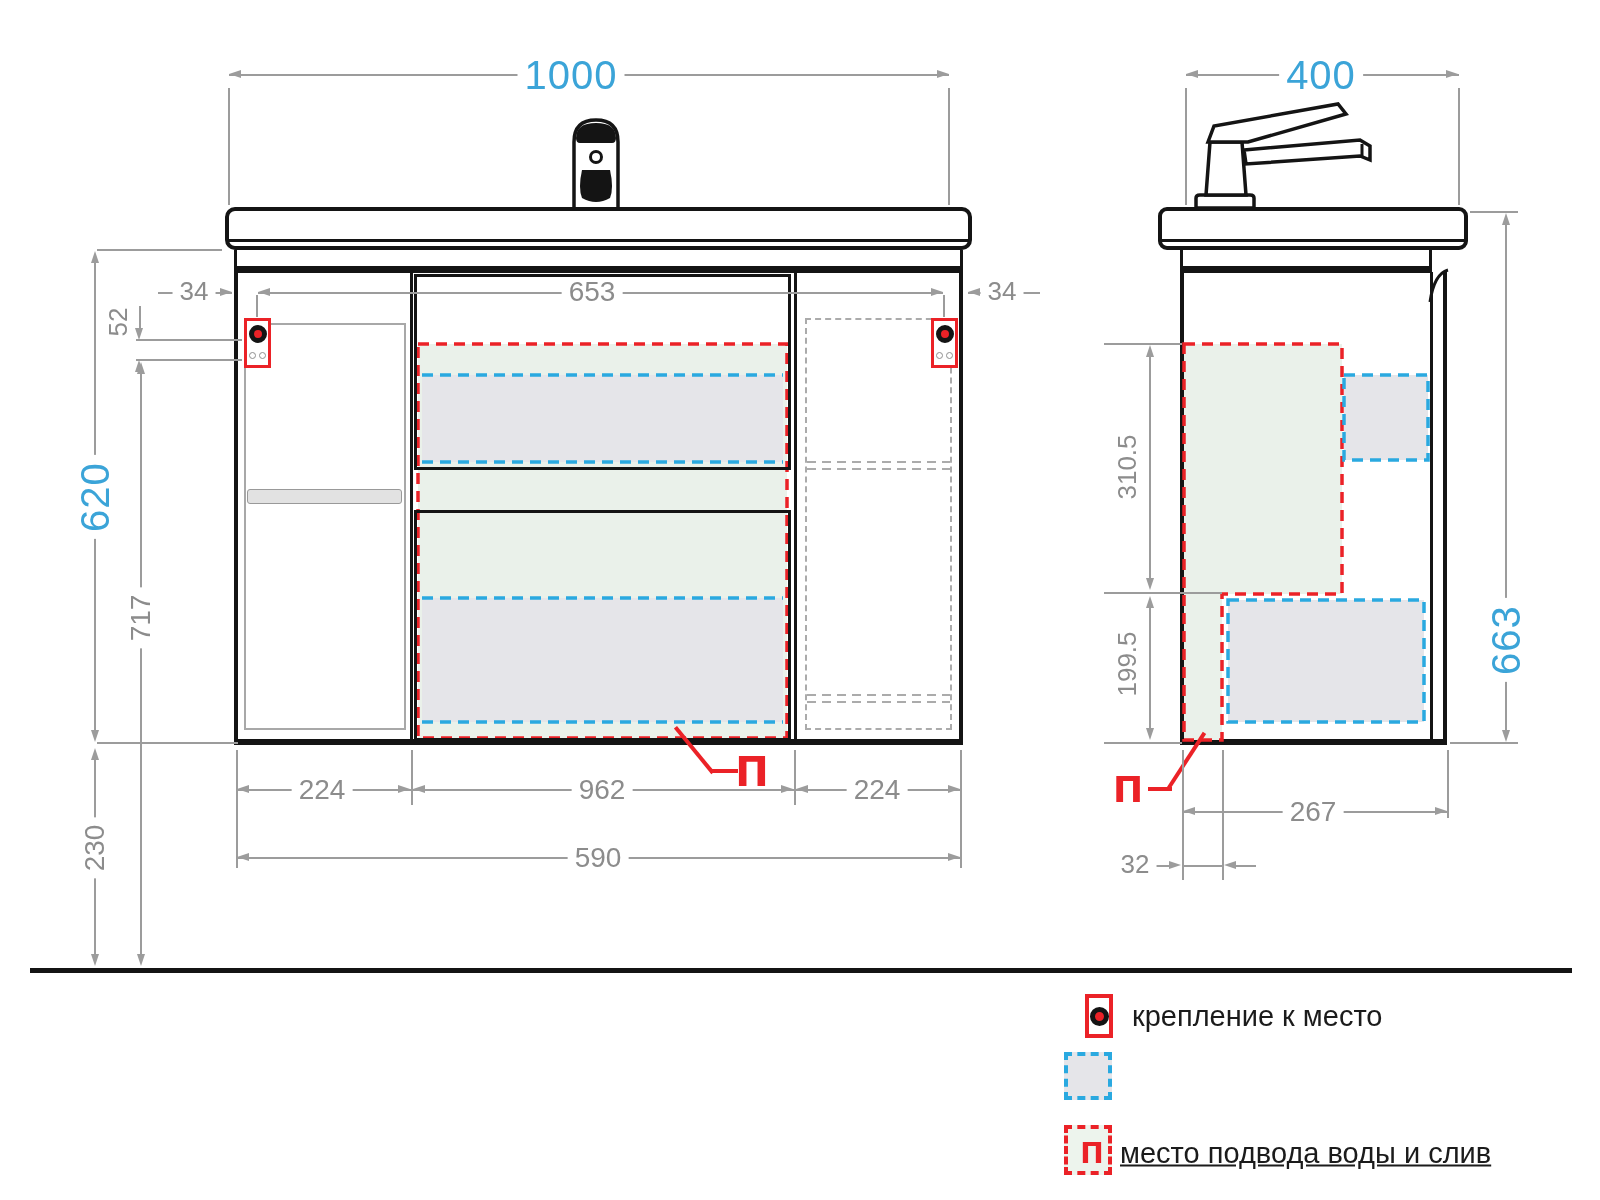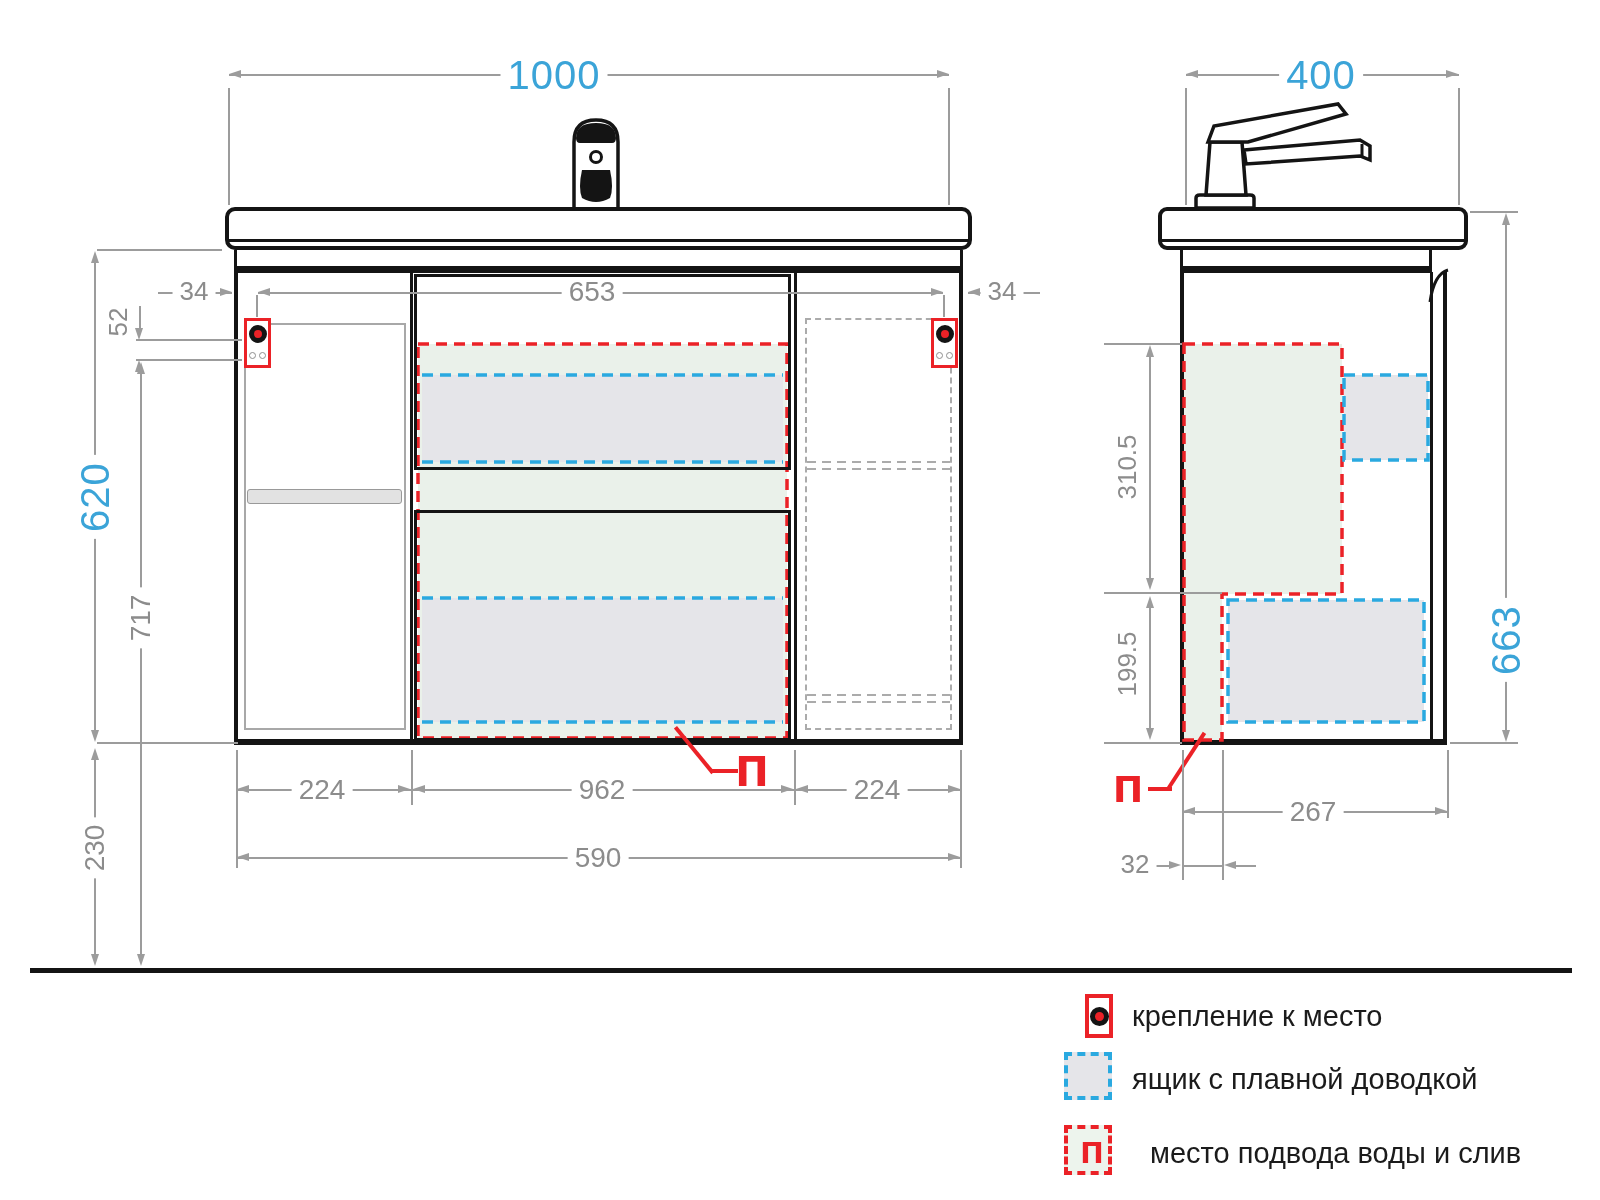--- a/index.html
+++ b/index.html
@@ -93,21 +93,21 @@
 
     <div class="redline" style="left:677px;top:726px;width:59px;height:4px;transform:rotate(50.6deg);transform-origin:left top;"></div>
     <div class="redline" style="left:710px;top:769px;width:28px;height:4px;"></div>
     <span class="plab" style="left:752px;top:772px;">П</span>
 
     <div class="dim-v" style="left:228px;top:88px;height:117px;"></div>
     <div class="dim-v" style="left:948px;top:88px;height:117px;"></div>
     <div class="dim-h" style="left:229px;top:74px;width:720px;"></div>
     <div class="ar ar-l" style="left:229px;top:70px;"></div>
     <div class="ar ar-r" style="left:937px;top:70px;"></div>
-    <span class="lab blue" style="left:554px;top:75px;">1000</span>
+    <span class="lab blue" style="left:571px;top:75px;">1000</span>
 
     <div class="dim-h" style="left:158px;top:292px;width:74px;"></div>
     <div class="ar ar-r" style="left:220px;top:288px;"></div>
     <span class="lab sm" style="left:194px;top:291px;">34</span>
     <div class="dim-h" style="left:258px;top:292px;width:685px;"></div>
     <div class="ar ar-l" style="left:258px;top:288px;"></div>
     <div class="ar ar-r" style="left:931px;top:288px;"></div>
     <span class="lab" style="left:592px;top:292px;">653</span>
     <div class="dim-v" style="left:256px;top:295px;height:22px;"></div>
     <div class="dim-v" style="left:943px;top:295px;height:22px;"></div>
@@ -237,21 +237,20 @@
   <div class="ink-h" style="left:30px;top:968px;width:1542px;height:5px;"></div>
 
   <div class="abs" style="left:1050px;top:980px;width:520px;height:210px;">
 
     <div class="mount" style="left:35px;top:14px;width:28px;height:44px;border-width:4px;">
       <div class="bull" style="left:1px;top:9px;width:9px;height:9px;"></div>
     </div>
     <span class="leg-txt" style="left:82px;top:36px;">крепление к место</span>
 
     <div class="box" style="left:14px;top:72px;width:48px;height:48px;border:4px dashed var(--bblue);background:var(--gfill);"></div>
-    <span class="leg-txt" style="left:82px;top:99px;">ящик с плавной доводкой</span>
 
     <div class="box" style="left:14px;top:145px;width:48px;height:50px;border:4px dashed var(--red);background:#EDF4ED;text-align:center;">
       <span class="plab" style="left:24px;top:25px;font-size:28px;">П</span>
     </div>
-    <span class="leg-txt" style="left:100px;top:173px;">место подвода воды и слив</span>
+    <span class="leg-txt" style="left:70px;top:173px;text-decoration:underline;">место подвода воды и слив</span>
   </div>
 
 </div>
 
 </body></html>

